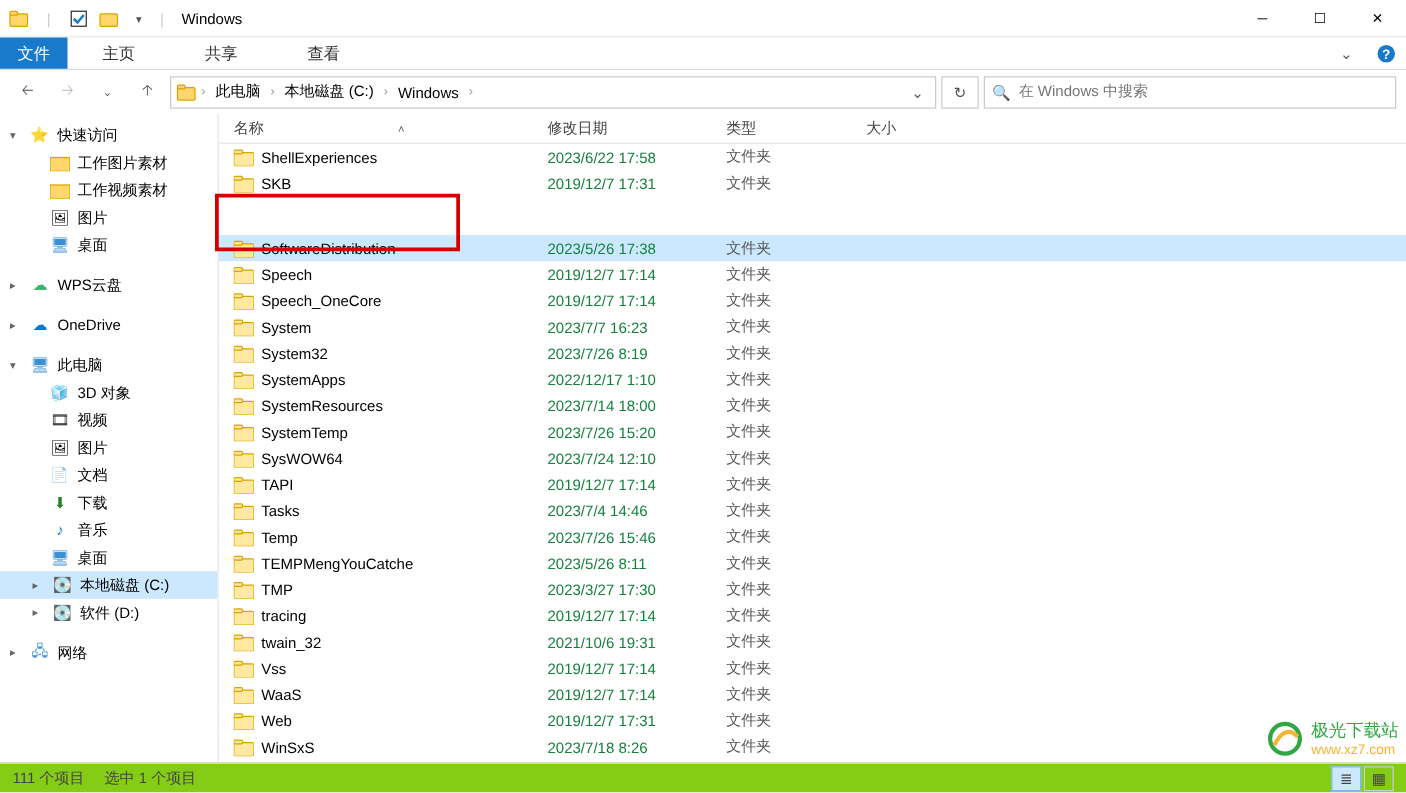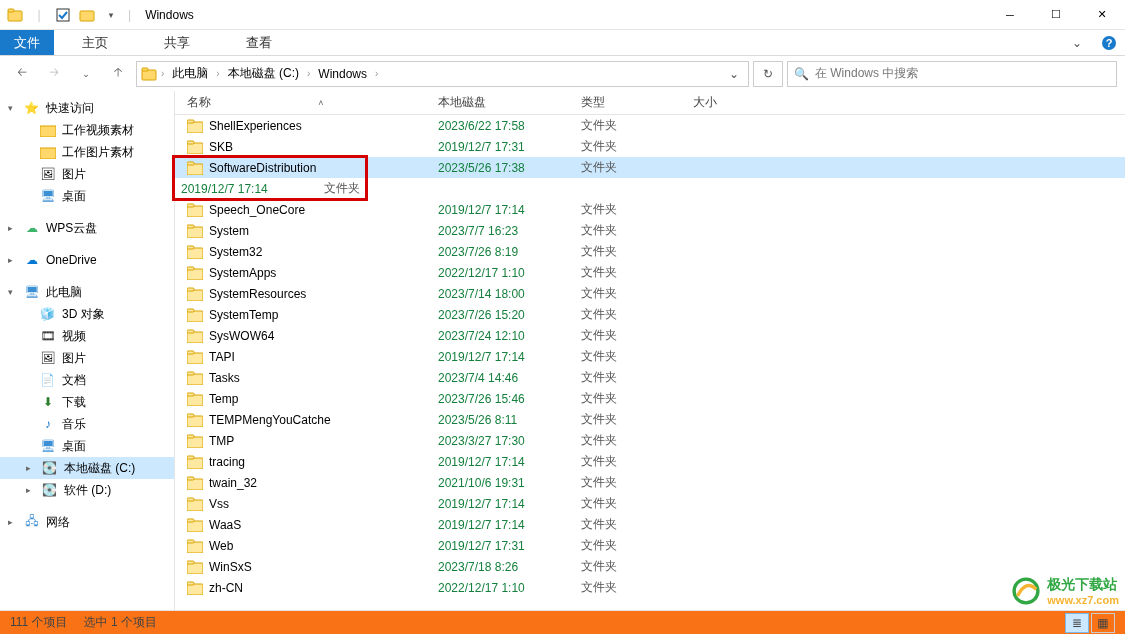--- a/index.html
+++ b/index.html
@@ -45,37 +45,37 @@
 
 .filelist { flex: 1; display: flex; flex-direction: column; }
 .cols { display: flex; height: 24px; border-bottom: 1px solid #e5e5e5; align-items: center; color: #444; }
 .col-name { width: 257px; padding-left: 12px; border-right: 1px solid transparent; display:flex; align-items:center;}
 .col-name .sort { margin: 0 auto; font-size: 9px; color: #666; }
 .col-date { width: 143px; padding-left: 6px; }
 .col-type { width: 112px; padding-left: 6px; }
 .col-size { width: 80px; padding-left: 6px; }
 .rows { flex: 1; overflow: hidden; }
 .row { display: flex; height: 21px; align-items: center; }
-.row.sel { background: #cce8ff; }
+.row.sel { background: #cce8ff; margin-top: 31px; }
 .row .cell-name { width: 257px; padding-left: 12px; display: flex; align-items: center; gap: 6px; }
 .row .cell-date { width: 143px; padding-left: 6px; color: #15803d; }
 .row .cell-type { width: 112px; padding-left: 6px; color: #555; }
 .row .cell-size { width: 80px; padding-left: 6px; }
 .hlbox { position: absolute; border: 3px solid #d40000; left: 172px; top: 155px; width: 196px; height: 46px; pointer-events: none; z-index: 5; }
 
 
-.status { position: absolute; bottom: 0; left: 0; right: 0; height: 24px; border-top: 1px solid #e5e5e5; display: flex; align-items: center; padding: 0 10px; gap: 16px; font-size: 12px; color: #444; background: #f97316; }
+.status { position: absolute; bottom: 0; left: 0; right: 0; height: 24px; border-top: 1px solid #e5e5e5; display: flex; align-items: center; padding: 0 10px; gap: 16px; font-size: 12px; color: #444; background: #84cc16; }
 .status .views { margin-left: auto; display: flex; gap: 2px; }
 .status .views div { width: 24px; height: 20px; border: 1px solid #ccc; display: flex; align-items: center; justify-content: center; }
 .status .views .active { background: #cce8ff; border-color: #7ab8e8; }
 
 .folder-icon svg, .side-icon svg { display:block; }
 
 
-.watermark { position:absolute; right:6px; bottom:26px; font-size:14px; color:#27a33a; font-weight:bold; display:flex; align-items:center; gap:4px; opacity:0.95;}
+.watermark { position:absolute; right:6px; bottom:26px; font-size:14px; color:#27a33a; font-weight:normal; display:flex; align-items:center; gap:4px; opacity:0.95;}
 .watermark .logo { width:34px; height:34px; }
 </style>
 </head>
 <body>
 
 <div class="titlebar">
   <div class="qat">
     <span class="qat-icon">
       <svg width="16" height="16">
           <rect x="1" y="4" width="14" height="10" rx="1" fill="#ffd76b" stroke="#d9a400"></rect>
@@ -155,29 +155,29 @@
         <span class="exp">▾</span>
         <span class="side-icon">⭐</span>
         <span>快速访问</span>
       </div>
     <div class="side-item l2">
         <span class="side-icon">
           <svg width="16" height="14">
             <rect x="0" y="3" width="16" height="11" fill="#ffd76b" stroke="#d9a400"></rect>
           </svg>
         </span>
-        <span>工作视频素材</span>
+        <span>工作图片素材</span>
       </div>
     <div class="side-item l2">
         <span class="side-icon">
           <svg width="16" height="14">
             <rect x="0" y="3" width="16" height="11" fill="#ffd76b" stroke="#d9a400"></rect>
           </svg>
         </span>
-        <span>工作图片素材</span>
+        <span>工作视频素材</span>
       </div>
     <div class="side-item l2">
         <span class="side-icon">🖼</span>
         <span>图片</span>
       </div>
     <div class="side-item l2">
         <span class="side-icon" style="color:#3b8fd4;">🖥</span>
         <span>桌面</span>
       </div>
     <div class="side-group-gap"></div>
@@ -243,21 +243,21 @@
         <span>网络</span>
       </div>
   </div>
 
   <div class="filelist">
     <div class="cols">
       <div class="col-name">
           <span>名称</span>
           <span class="sort">˄</span>
         </div>
-      <div class="col-date">本地磁盘</div>
+      <div class="col-date">修改日期</div>
       <div class="col-type">类型</div>
       <div class="col-size">大小</div>
     </div>
     <div class="rows" id="rows">
         <div class="row">
           <div class="cell-name">
             <span class="side-icon">
               <svg width="16" height="14">
                 <rect x="0" y="3" width="16" height="11" rx="1" fill="#ffe8a0" stroke="#d9a400"></rect>
                 <rect x="0" y="1" width="7" height="3" rx="1" fill="#ffe8a0" stroke="#d9a400"></rect>
@@ -291,20 +291,29 @@
                 <rect x="0" y="1" width="7" height="3" rx="1" fill="#ffe8a0" stroke="#d9a400"></rect>
               </svg>
             </span>
             <span>SoftwareDistribution</span>
           </div>
           <div class="cell-date">2023/5/26 17:38</div>
           <div class="cell-type">文件夹</div>
           <div class="cell-size"></div>
         </div>
         <div class="row">
+          <div class="cell-name">
+            <span class="side-icon">
+              <svg width="16" height="14">
+                <rect x="0" y="3" width="16" height="11" rx="1" fill="#ffe8a0" stroke="#d9a400"></rect>
+                <rect x="0" y="1" width="7" height="3" rx="1" fill="#ffe8a0" stroke="#d9a400"></rect>
+              </svg>
+            </span>
+            <span>Speech</span>
+          </div>
           <div class="cell-date">2019/12/7 17:14</div>
           <div class="cell-type">文件夹</div>
           <div class="cell-size"></div>
         </div>
         <div class="row">
           <div class="cell-name">
             <span class="side-icon">
               <svg width="16" height="14">
                 <rect x="0" y="3" width="16" height="11" rx="1" fill="#ffe8a0" stroke="#d9a400"></rect>
                 <rect x="0" y="1" width="7" height="3" rx="1" fill="#ffe8a0" stroke="#d9a400"></rect>

